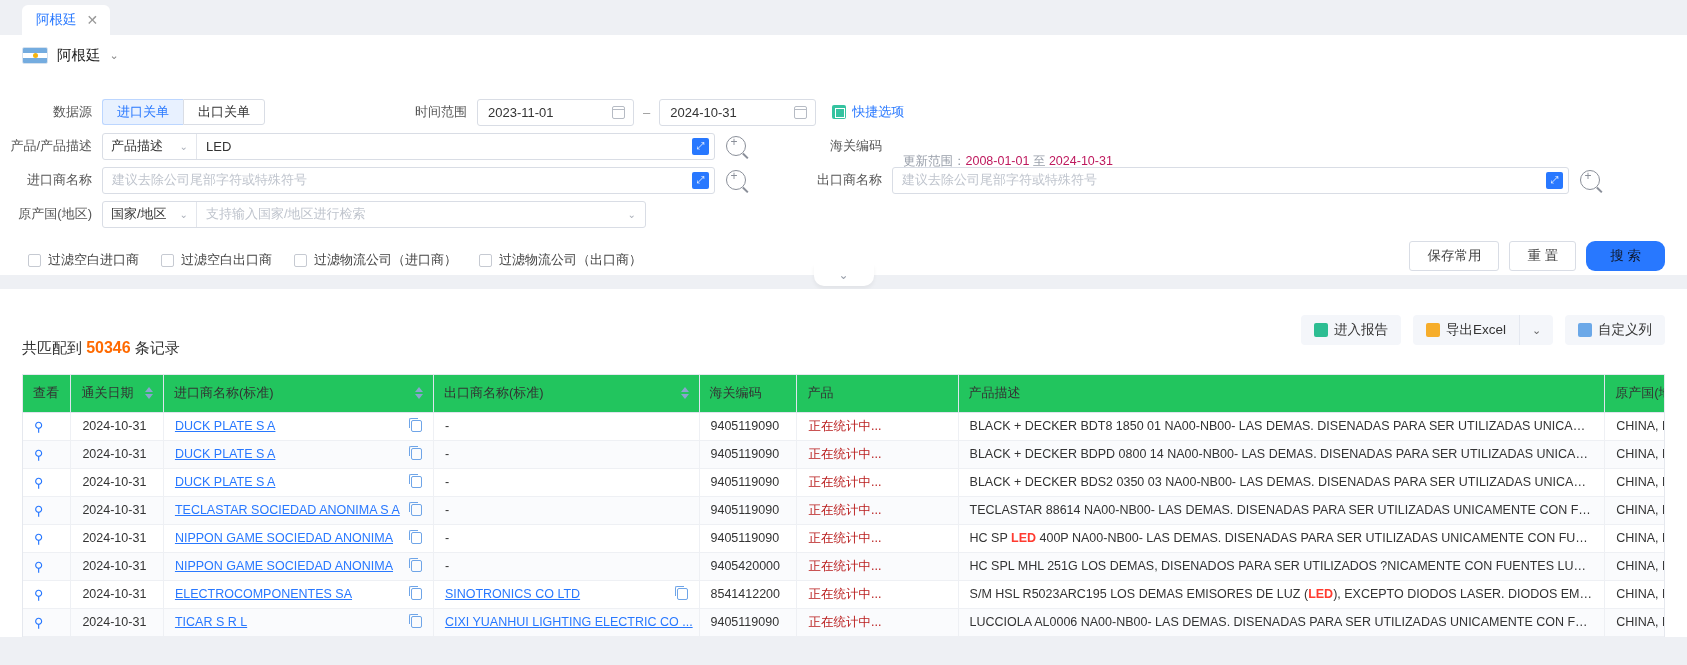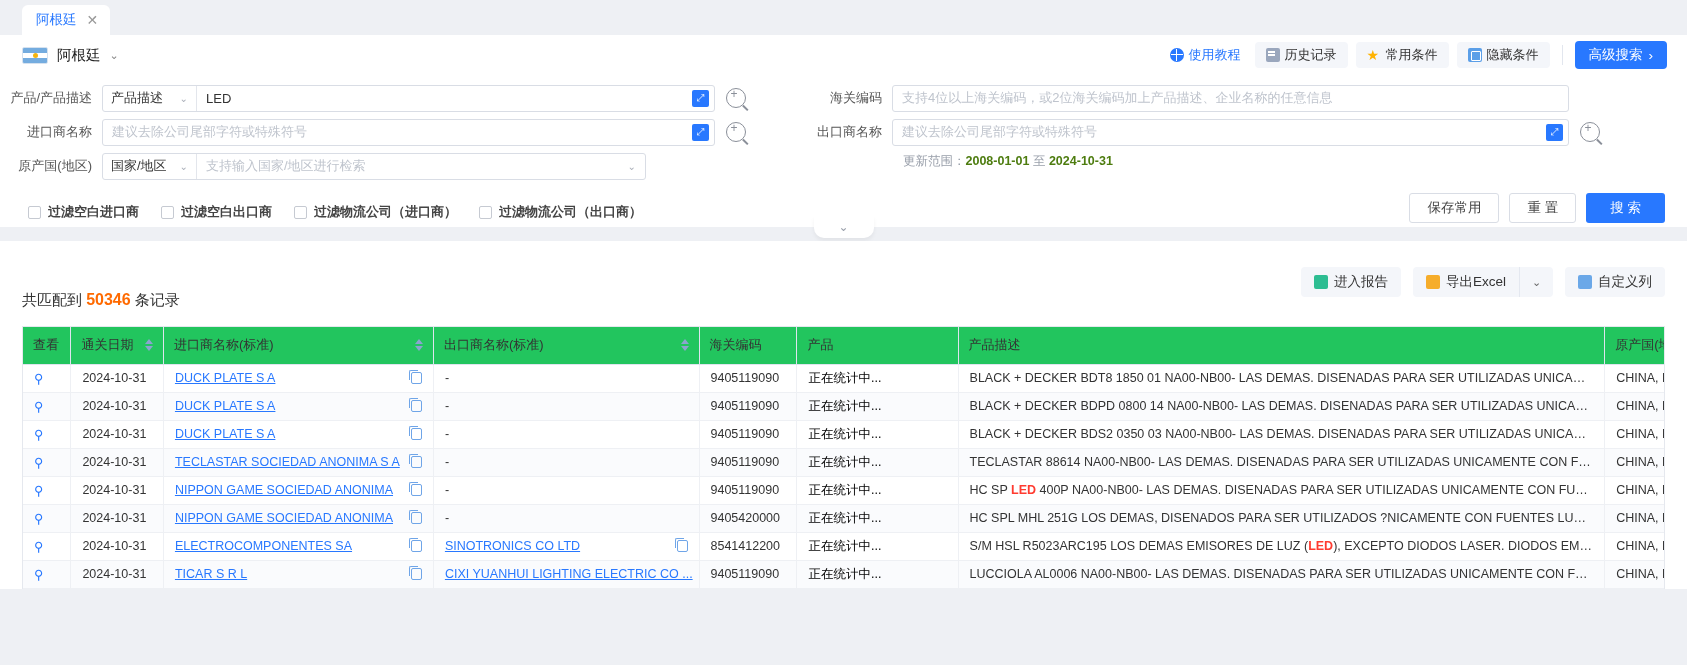--- a/index.html
+++ b/index.html
@@ -91,21 +91,21 @@
   .ic-hide { background:#5b9fe8; border-radius:2px; position:relative;}
   .ic-hide::after{content:'';position:absolute;left:3px;top:3px;width:8px;height:8px;border:1.5px solid #fff;border-radius:1px;}
 
   
   .panel { background:#fff; padding: 6px 0 0 0; position:relative; }
 
   .updrange {
     position:absolute; left: 903px; top: 78px;
     font-size: 12.5px; color:#9aa0ab;
   }
-  .updrange b { color:#4d7c0f; font-weight:bold; }
+  .updrange b { color:#be185d; font-weight:normal; }
 
   .row { display:flex; align-items:center; height: 34px; margin-bottom: 0; }
   .lbl {
     width: 92px; text-align:right; font-size:13px; color:#555;
     margin-right: 10px; flex:0 0 auto;
   }
 
   .seg { display:flex; }
   .seg div {
     height:26px; min-width:62px; padding:0 14px;
@@ -163,31 +163,31 @@
     display:flex; align-items:center; gap:6px; margin-left:16px;
     color:#2878ff; font-size:13px; cursor:pointer;
   }
   .ic-quick { width:14px;height:14px;background:#34c3a0;border-radius:2px;position:relative;}
   .ic-quick::after{content:'';position:absolute;left:3px;top:3px;width:8px;height:8px;border:1.4px solid #fff;}
 
   .checkrow {
     display:flex; align-items:center; gap:0; padding: 14px 0 0 28px;
     position:relative; height:44px;
   }
-  .cbx { display:flex; align-items:center; gap:7px; margin-right:22px; cursor:pointer; font-size:13px; color:#444;font-weight:bold; }
+  .cbx { display:flex; align-items:center; gap:7px; margin-right:22px; cursor:pointer; font-size:13px; color:#444; }
   .box { width:13px;height:13px;border:1px solid #c6cad2;border-radius:2px;background:#fff; flex:0 0 auto;}
 
   .actbtns { position:absolute; right:22px; top:10px; display:flex; align-items:center; gap:10px; }
   .btn-ghost {
     height:30px; padding:0 17px; border:1px solid #d9dde5; border-radius:3px;
     background:#fff; font-size:13.5px; color:#444; display:flex; align-items:center; cursor:pointer;
   }
   .btn-blue {
-    height:30px; padding:0 24px; border-radius:3px; background:#2878ff;
-    color:#ffffff; font-size:13.5px; display:flex; align-items:center; cursor:pointer;
+    height:30px; padding:0 24px; border-radius:9px; background:#2878ff;
+    color:#0f172a; font-size:13.5px; display:flex; align-items:center; cursor:pointer;
   }
 
   .collapse-tab {
     position:absolute; left:50%; transform:translateX(-50%); bottom:-11px;
     width:60px; height:22px; background:#fff; border-radius: 0 0 10px 10px;
     display:flex; align-items:center; justify-content:center;
     color:#9aa0ab; font-size:12px; cursor:pointer; box-shadow:0 3px 4px rgba(0,0,0,.05);
   }
 
   
@@ -225,21 +225,21 @@
   .sorter i { width:0;height:0;border-left:4px solid transparent;border-right:4px solid transparent; }
   .sorter i.up { border-bottom:5px solid #8aa4cf; }
   .sorter i.dn { border-top:5px solid #8aa4cf; }
   tbody td {
     height:28px; font-size:12.5px; color:#333; padding: 0 11px;
     border-right:1px solid #eef0f4; border-bottom:1px solid #eef0f4;
     white-space:nowrap; overflow:hidden; text-overflow:ellipsis;
   }
   tbody tr:nth-child(even) { background:#fafbfd; }
   .cell-link { color:#2878ff; cursor:pointer;text-decoration:underline; }
-  .cell-muted { color:#000000; }
+  .cell-muted { color:#b91c1c; }
   .cell-flex { display:flex; align-items:center; justify-content:space-between; gap:8px; }
   .copy-ic {
     width:11px;height:12px;border:1.2px solid #6fa5e8;border-radius:2px;position:relative;flex:0 0 auto;cursor:pointer;
   }
   .copy-ic::after{content:'';position:absolute;left:-3px;top:-3px;width:8px;height:9px;border:1.2px solid #6fa5e8;border-right:none;border-bottom:none;border-radius:2px 0 0 0;}
   .mag-cell { color:#2878ff; font-size:13px; cursor:pointer; }
   .hl { color:#ff3b30; font-weight:bold; }
   .w-view{width:44px;} .w-date{width:85px;} .w-imp{width:248px;} .w-exp{width:244px;}
   .w-hs{width:90px;} .w-prod{width:148px;} .w-desc{width:594px;} .w-origin{width:200px;}
 </style>
@@ -255,69 +255,65 @@
     </div>
   </div>
 
   <div class="header-card">
     <div class="country">
       <span class="flag"></span>
       <span>阿根廷</span>
       <span class="caret">⌄</span>
     </div>
 
-    <div class="hdr-right">
-      <div class="hdr-link">
-        <span class="ic ic-globe"></span>
-        <span>使用教程</span>
-      </div>
-      <div class="hdr-btn">
-        <span class="ic ic-hist"></span>
-        <span>历史记录</span>
-      </div>
-      <div class="hdr-btn">
-        <span class="ic ic-star">★</span>
-        <span>常用条件</span>
-      </div>
-      <div class="hdr-btn">
-        <span class="ic ic-hide"></span>
-        <span>隐藏条件</span>
-      </div>
-      <div class="divider-v"></div>
-      <div class="btn-primary-adv">
-        <span>高级搜索</span>
-        <span>›</span>
-      </div>
-    </div>
   </div>
 
   <div class="panel">
 
     <div class="updrange">
       <span>更新范围：</span><b>2008-01-01</b>
       <span>至</span> <b>2024-10-31</b>
     </div>
 
+    <div class="row" style="margin-top:14px;">
+      <div class="lbl">数据源</div>
+      <div class="seg">
+        <div class="active">进口关单</div>
+        <div>出口关单</div>
+      </div>
+
+      <div class="lbl" style="width:92px;margin-left:110px;">时间范围</div>
+      <div class="date-in">
+        <span>2023-11-01</span>
+        <span class="cal"></span>
+      </div>
+      <span class="dash-sep">–</span>
+      <div class="date-in">
+        <span>2024-10-31</span>
+        <span class="cal"></span>
+      </div>
+      <div class="quick">
+        <span class="ic-quick"></span>
+        <span>快捷选项</span>
+      </div>
+    </div>
 
     <div class="row">
       <div class="lbl">产品/产品描述</div>
       <div class="input-wrap" style="width:613px;">
         <div class="sel-in">
           <span>产品描述</span>
           <span class="chev-dn">⌄</span>
         </div>
         <div class="txt-in">LED</div>
         <div class="blue-sq">⤢</div>
       </div>
       <div class="mag-btn"></div>
 
       <div class="lbl" style="width:92px;margin-left:44px;">海关编码</div>
-      <div class="input-wrap" style="width:677px;">
-        <div class="txt-in ph">支持4位以上海关编码，或2位海关编码加上产品描述、企业名称的任意信息</div>
-      </div>
     </div>
 
     <div class="row">
       <div class="lbl">进口商名称</div>
       <div class="input-wrap" style="width:613px;">
         <div class="txt-in ph">建议去除公司尾部字符或特殊符号</div>
         <div class="blue-sq">⤢</div>
       </div>
       <div class="mag-btn"></div>
 

